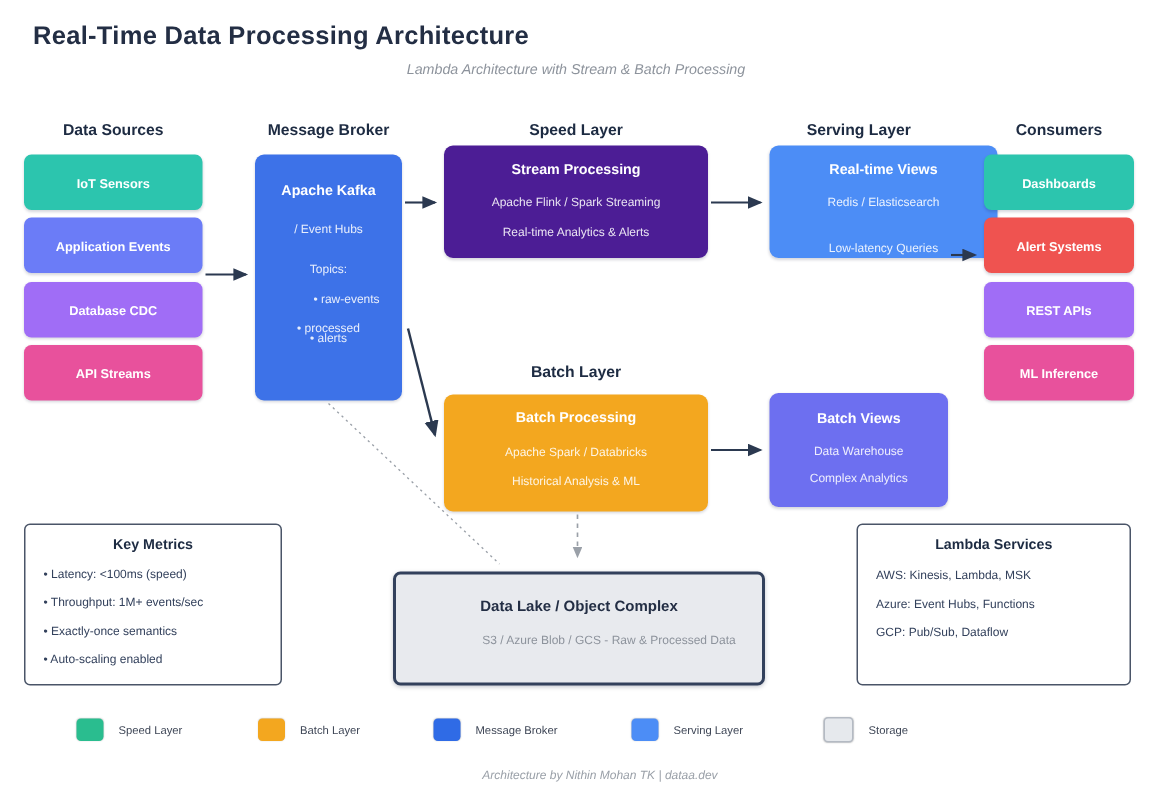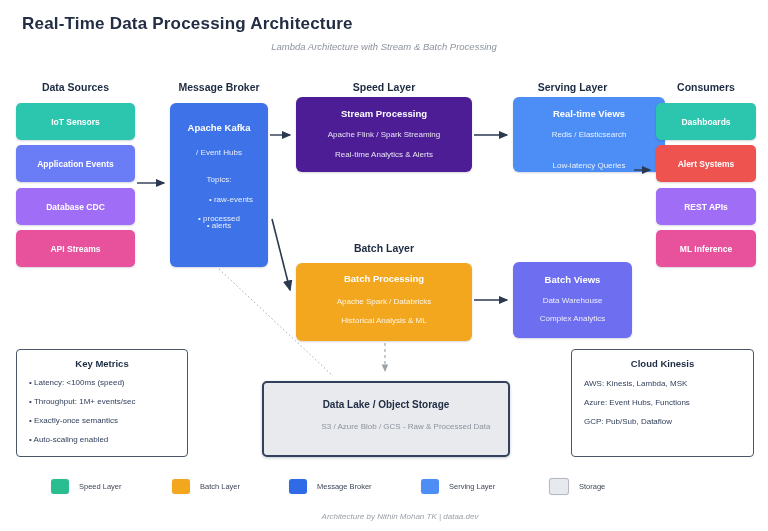--- a/index.html
+++ b/index.html
@@ -109,26 +109,26 @@
 
   <div class="abs infobox" style="left:16px;top:349px;width:170px;height:106px;">
     <div class="ititle">Key Metrics</div>
     <div class="iline" style="top:28px;">• Latency: &lt;100ms (speed)</div>
     <div class="iline" style="top:47px;">• Throughput: 1M+ events/sec</div>
     <div class="iline" style="top:66px;">• Exactly-once semantics</div>
     <div class="iline" style="top:85px;">• Auto-scaling enabled</div>
   </div>
 
   <div class="abs lakebox" style="left:262px;top:381px;width:244px;height:72px;">
-    <div class="t" style="top:16px;">Data Lake / Object Storage</div>
+    <div class="t" style="top:16px;">Data Lake / Object Complex</div>
     <div class="l" style="top:39px;">S3 / Azure Blob / GCS - Raw &amp; Processed Data</div>
   </div>
 
   <div class="abs infobox" style="left:571px;top:349px;width:181px;height:106px;">
-    <div class="ititle">Cloud Kinesis</div>
+    <div class="ititle">Lambda Services</div>
     <div class="iline" style="top:29px;">AWS: Kinesis, Lambda, MSK</div>
     <div class="iline" style="top:48px;">Azure: Event Hubs, Functions</div>
     <div class="iline" style="top:67px;">GCP: Pub/Sub, Dataflow</div>
   </div>
 
   <div class="abs legend-item" style="left:51px;top:478px;">
     <span class="swatch" style="background:#2abd8f;"></span>
     <span class="legend-label">Speed Layer</span>
   </div>
   <div class="abs legend-item" style="left:172px;top:478px;">

